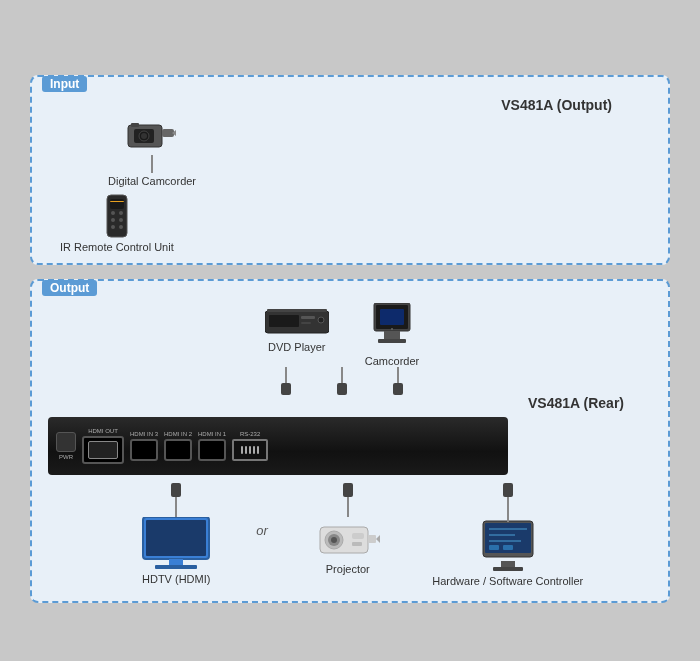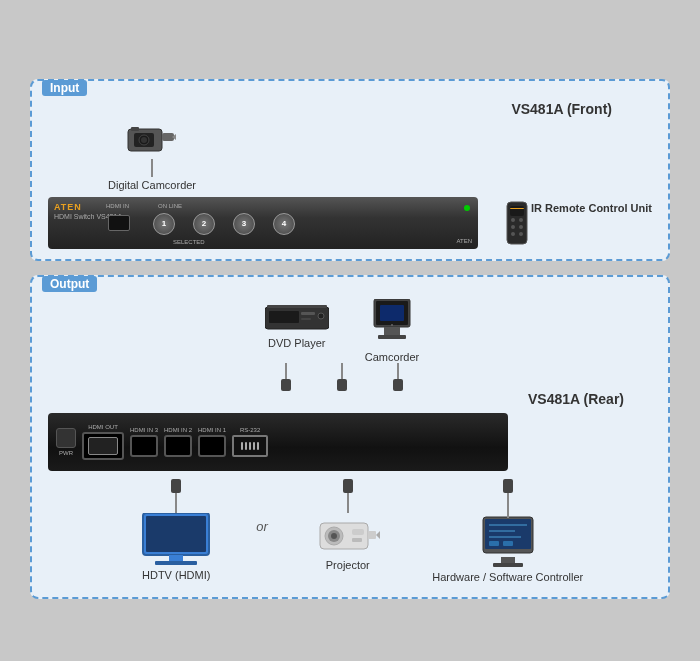--- a/index.html
+++ b/index.html
@@ -170,23 +170,23 @@
     }
     .panel-brand-right {
       position: absolute;
       right: 6px;
       bottom: 5px;
       color: #aaa;
       font-size: 6px;
     }
     .ir-remote-group {
       display: flex;
-      flex-direction: row;
+      flex-direction: column;
+      align-items: center;
       margin-left: 12px;
-      font-weight: bold;
     }
     .ir-remote-icon {
       width: 28px;
       height: 46px;
     }
     .connector-line-camcorder {
       width: 2px;
       height: 18px;
       background: #888;
       margin: 0 auto;
@@ -402,56 +402,40 @@
 </head>
 <body>
 
 <div class="main-container">
 
   <div class="input-section">
     <div class="section-label">Input</div>
 
     <div class="input-content">
 
-      <div class="vs481a-front-label">VS481A (Front)</div>
+      <div class="vs481a-front-label">VS481A (Output)</div>
 
       <div class="input-devices-row">
         <div class="camcorder-group">
 
           <svg class="camcorder-icon" viewBox="0 0 52 38">
             <rect x="2" y="8" width="34" height="22" rx="3" fill="#555" stroke="#333" stroke-width="1"></rect>
             <rect x="8" y="12" width="20" height="14" rx="2" fill="#222"></rect>
             <circle cx="18" cy="19" r="5" fill="#1a1a1a" stroke="#444" stroke-width="1"></circle>
             <circle cx="18" cy="19" r="3" fill="#333"></circle>
             <rect x="36" y="12" width="12" height="8" rx="2" fill="#666"></rect>
             <polygon points="46,16 50,13 50,19" fill="#888"></polygon>
             <rect x="5" y="6" width="8" height="4" rx="1" fill="#444"></rect>
           </svg>
           <div class="connector-line-camcorder"></div>
           <div class="device-label">Digital Camcorder</div>
         </div>
       </div>
 
       <div class="front-panel-row">
-        <div class="front-panel">
-          <span class="panel-aten-logo">ATEN</span>
-          <span class="panel-model-text">HDMI Switch VS481A</span>
-          <span class="panel-hdmi-in">HDMI IN</span>
-          <div class="panel-hdmi-port"></div>
-          <span class="panel-online-text">ON LINE</span>
-          <div class="panel-buttons">
-            <div class="panel-button">1</div>
-            <div class="panel-button">2</div>
-            <div class="panel-button">3</div>
-            <div class="panel-button">4</div>
-          </div>
-          <span class="panel-selected-text">SELECTED</span>
-          <div class="panel-power-led"></div>
-          <span class="panel-brand-right">ATEN</span>
-        </div>
 
         <div class="ir-remote-group">
 
           <svg class="ir-remote-icon" viewBox="0 0 28 46">
             <rect x="4" y="2" width="20" height="42" rx="4" fill="#2a2a2a" stroke="#555" stroke-width="1"></rect>
             <rect x="7" y="6" width="14" height="10" rx="2" fill="#1a1a1a"></rect>
             <circle cx="10" cy="20" r="2" fill="#555"></circle>
             <circle cx="18" cy="20" r="2" fill="#555"></circle>
             <circle cx="10" cy="27" r="2" fill="#555"></circle>
             <circle cx="18" cy="27" r="2" fill="#555"></circle>

